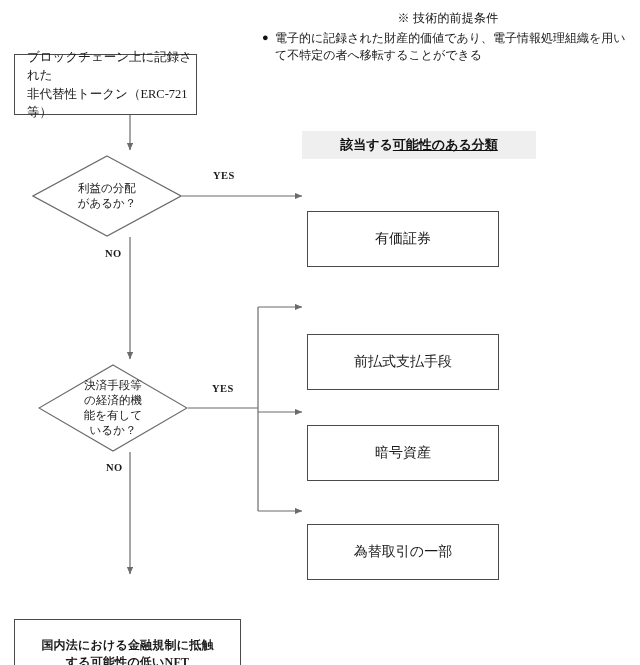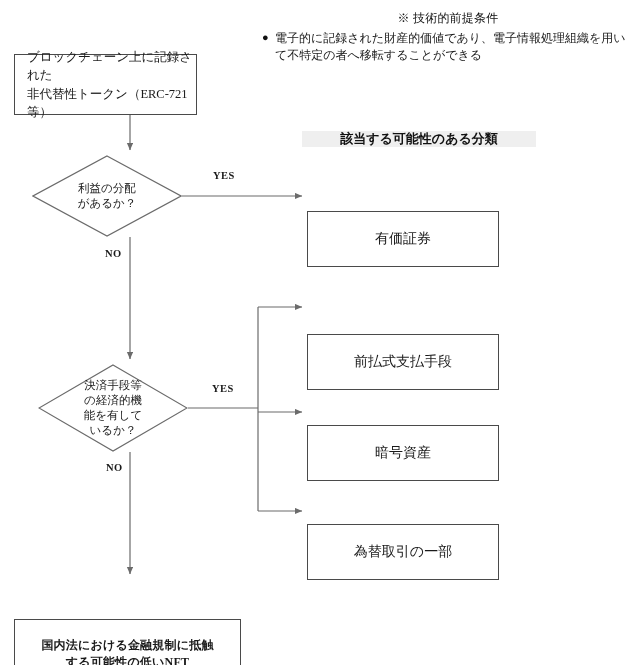--- a/index.html
+++ b/index.html
@@ -80,31 +80,31 @@
   #outcome-1 { top: 293px; }
   #outcome-2 { top: 384px; }
   #outcome-3 { top: 483px; }
 
   
   #category-header {
     position: absolute;
     left: 302px;
     top: 131px;
     width: 234px;
-    height: 16px;
+    height: 28px;
     background: #efefef;
     display: flex;
     align-items: center;
     justify-content: center;
     font-size: 13px;
     font-weight: bold;
     color: #111111;
     box-sizing: border-box;
   }
-  #category-header .underlined { }
+  #category-header .underlined { text-decoration: underline; }
 
   
   .diamond-wrap {
     position: absolute;
   }
   .diamond-wrap svg.shape {
     position: absolute;
     left: 0;
     top: 0;
   }

